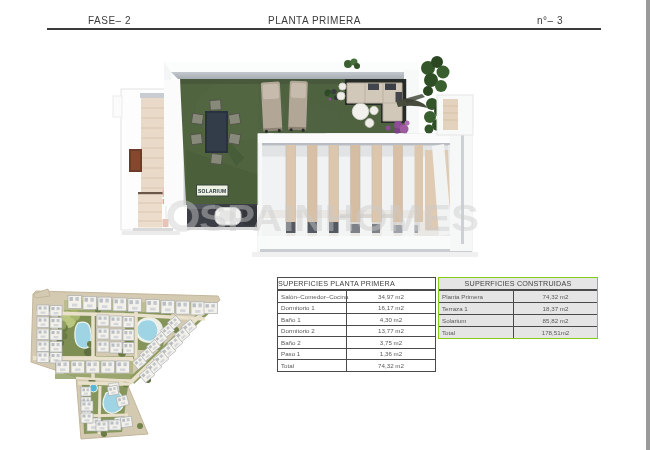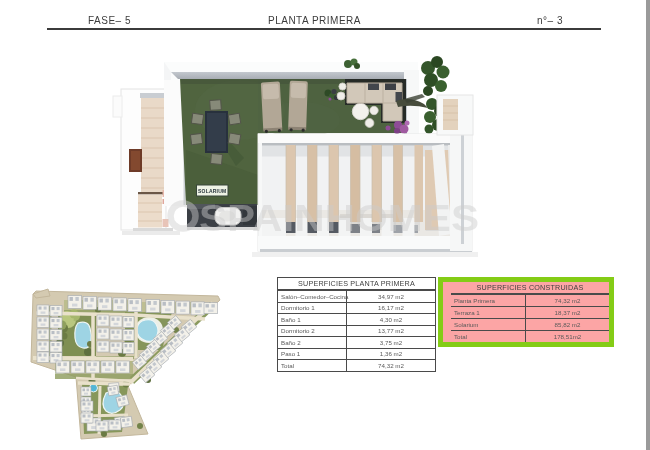--- a/index.html
+++ b/index.html
@@ -3,21 +3,21 @@
 <meta charset="utf-8">
 <style>
   html,body{margin:0;padding:0;}
   body{width:650px;height:450px;position:relative;background:#ffffff;overflow:hidden;
        font-family:"Liberation Sans", sans-serif;}
   .hdr{position:absolute;color:#3c3c3c;font-size:10px;letter-spacing:0.5px;}
 </style>
 </head>
 <body>
 
-<div class="hdr" style="left:88px;top:15px;">FASE– 5</div>
+<div class="hdr" style="left:88px;top:15px;">FASE– 2</div>
 
 <div class="hdr" style="left:268px;top:15px;">PLANTA PRIMERA</div>
 
 <div class="hdr" style="left:537px;top:15px;">n°– 3</div>
 
 <div style="position:absolute;left:47px;top:28px;width:554px;height:2px;background:#3b3b3b;"></div>
 
 <div style="position:absolute;left:646px;top:0;width:4px;height:450px;background:#9a9a9a;"></div>
 
 <svg width="650" height="450" viewBox="0 0 650 450" style="position:absolute;left:0;top:0;" xmlns="http://www.w3.org/2000/svg">
@@ -726,21 +726,21 @@
       <rect x="113.5" y="387.5" width="2.5" height="2.7" fill="#c2c7cd"></rect>
       <rect x="111.0" y="391.6" width="4.0" height="2.0" fill="#d3d6da"></rect>
     </g>
 
 <rect x="122" y="231" width="58" height="4" fill="#ebebeb"></rect>
 
 <rect x="252" y="252" width="226" height="5" fill="#f0f0f0"></rect>
 </svg>
 
 <div style="position:absolute;left:277px;top:277px;width:157px;border:1px solid #4a4a4a;background:#fff;">
- <div style="border-bottom:1px solid #4a4a4a;height:11px;text-align:center;font-size:7.2px;font-weight:normal;color:#424242;line-height:11px;letter-spacing:0.2px;">SUPERFICIES PLANTA PRIMERA</div>
+ <div style="border-bottom:1px solid #4a4a4a;height:11px;font-size:7.2px;font-weight:normal;color:#424242;line-height:11px;letter-spacing:0.2px;">SUPERFICIES PLANTA PRIMERA</div>
  <table style="border-collapse:collapse;width:100%;font-size:6.2px;color:#5a5a5a;white-space:nowrap;table-layout:fixed;">
   <tbody>
         <tr>
           <td style="border:0.8px solid #4a4a4a;border-left:0;width:65px;height:10.5px;padding:0 0 0 3px;">Salón–Comedor–Cocina</td>
           <td style="border:0.8px solid #4a4a4a;border-right:0;text-align:center;">34,97 m2</td>
         </tr>
   <tr>
           <td style="border:0.8px solid #4a4a4a;border-left:0;height:10.5px;padding:0 0 0 3px;">Dormitorio 1</td>
           <td style="border:0.8px solid #4a4a4a;border-right:0;text-align:center;">16,17 m2</td>
         </tr>
@@ -761,21 +761,21 @@
           <td style="border:0.8px solid #4a4a4a;border-right:0;text-align:center;">1,36 m2</td>
         </tr>
   <tr>
           <td style="border:0.8px solid #4a4a4a;border-left:0;border-bottom:0;height:10.5px;padding:0 0 0 3px;">Total</td>
           <td style="border:0.8px solid #4a4a4a;border-right:0;border-bottom:0;text-align:center;">74,32 m2</td>
         </tr>
  </tbody>
     </table>
 </div>
 
-<div style="position:absolute;left:438px;top:277px;width:158px;border:5px solid #84cc16;background:#fca5a5;padding-left:8px;">
+<div style="position:absolute;left:438px;top:277px;width:158px;border:1px solid #84cc16;background:#e5e5e5;">
  <div style="border-bottom:1px solid #4a4a4a;height:11px;text-align:center;font-size:7.2px;font-weight:normal;color:#424242;line-height:11px;letter-spacing:0.2px;">SUPERFICIES CONSTRUIDAS</div>
  <table style="border-collapse:collapse;width:100%;font-size:6.2px;color:#5a5a5a;white-space:nowrap;table-layout:fixed;">
   <tbody>
         <tr>
           <td style="border:0.8px solid #4a4a4a;border-left:0;width:71px;height:11px;padding:0 0 0 3px;">Planta Primera</td>
           <td style="border:0.8px solid #4a4a4a;border-right:0;text-align:center;">74,32 m2</td>
         </tr>
   <tr>
           <td style="border:0.8px solid #4a4a4a;border-left:0;height:11px;padding:0 0 0 3px;">Terraza 1</td>
           <td style="border:0.8px solid #4a4a4a;border-right:0;text-align:center;">18,37 m2</td>

